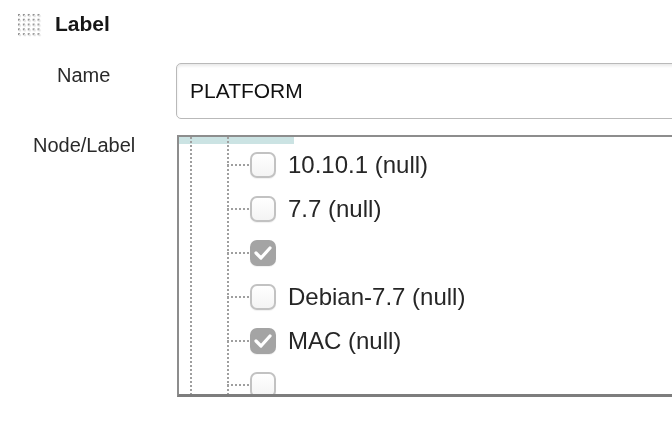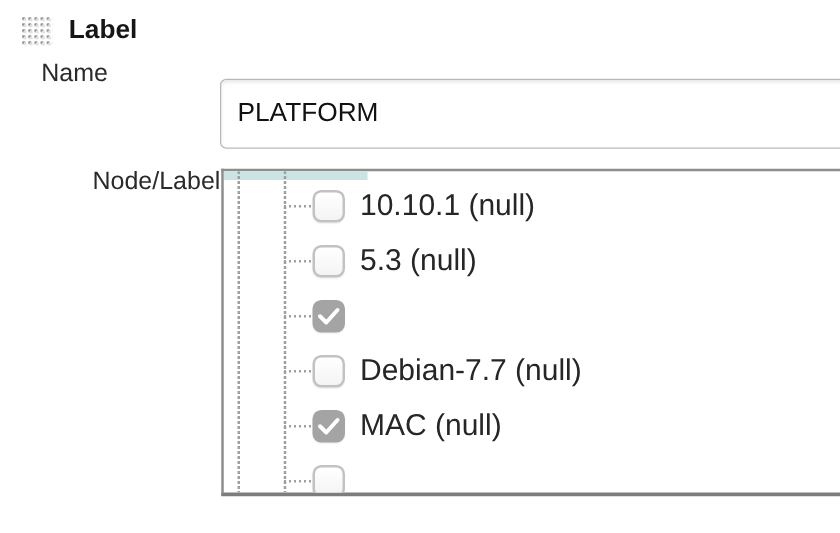--- a/index.html
+++ b/index.html
@@ -20,22 +20,22 @@
   }
   .section-title{
     position:absolute;left:55px;top:12px;
     font-size:21px;font-weight:bold;color:#161616;
   }
   
   .field-label{
     position:absolute;left:33px;
     font-size:20px;color:#2a2a2a;
   }
-  .label-name{top:48px;}
-  .label-node{top:134px;margin-left:41px;}
+  .label-name{top:64px;margin-left:24px;}
+  .label-node{top:134px;}
   
   .name-input{
     position:absolute;left:176px;top:63px;width:512px;height:56px;
     box-sizing:border-box;
     border:1px solid #b9b9b9;border-radius:5px;
     background:#ffffff;
     box-shadow:inset 0 2px 3px rgba(0,0,0,0.09);
     font-family:"Liberation Sans", sans-serif;
     font-size:21px;color:#111;
     padding:0 0 0 13px;outline:none;
@@ -106,21 +106,21 @@
       
     </div>
     <div class="row-label">10.10.1 (null)</div>
   </div>
 
   <div class="tree-row" style="top:50px">
     <div class="hconnector"></div>
     <div class="checkbox">
       
     </div>
-    <div class="row-label">5.3 (null)</div>
+    <div class="row-label">7.7 (null)</div>
   </div>
 
   <div class="tree-row" style="top:94px">
     <div class="hconnector"></div>
     <div class="checkbox checked">
       <svg width="20" height="18" viewBox="0 0 20 18">
           <polyline points="3,9 8,14 17,4" fill="none" stroke="#ffffff" stroke-width="3.2" stroke-linecap="round" stroke-linejoin="round"></polyline>
         </svg>
     </div>
   </div>

